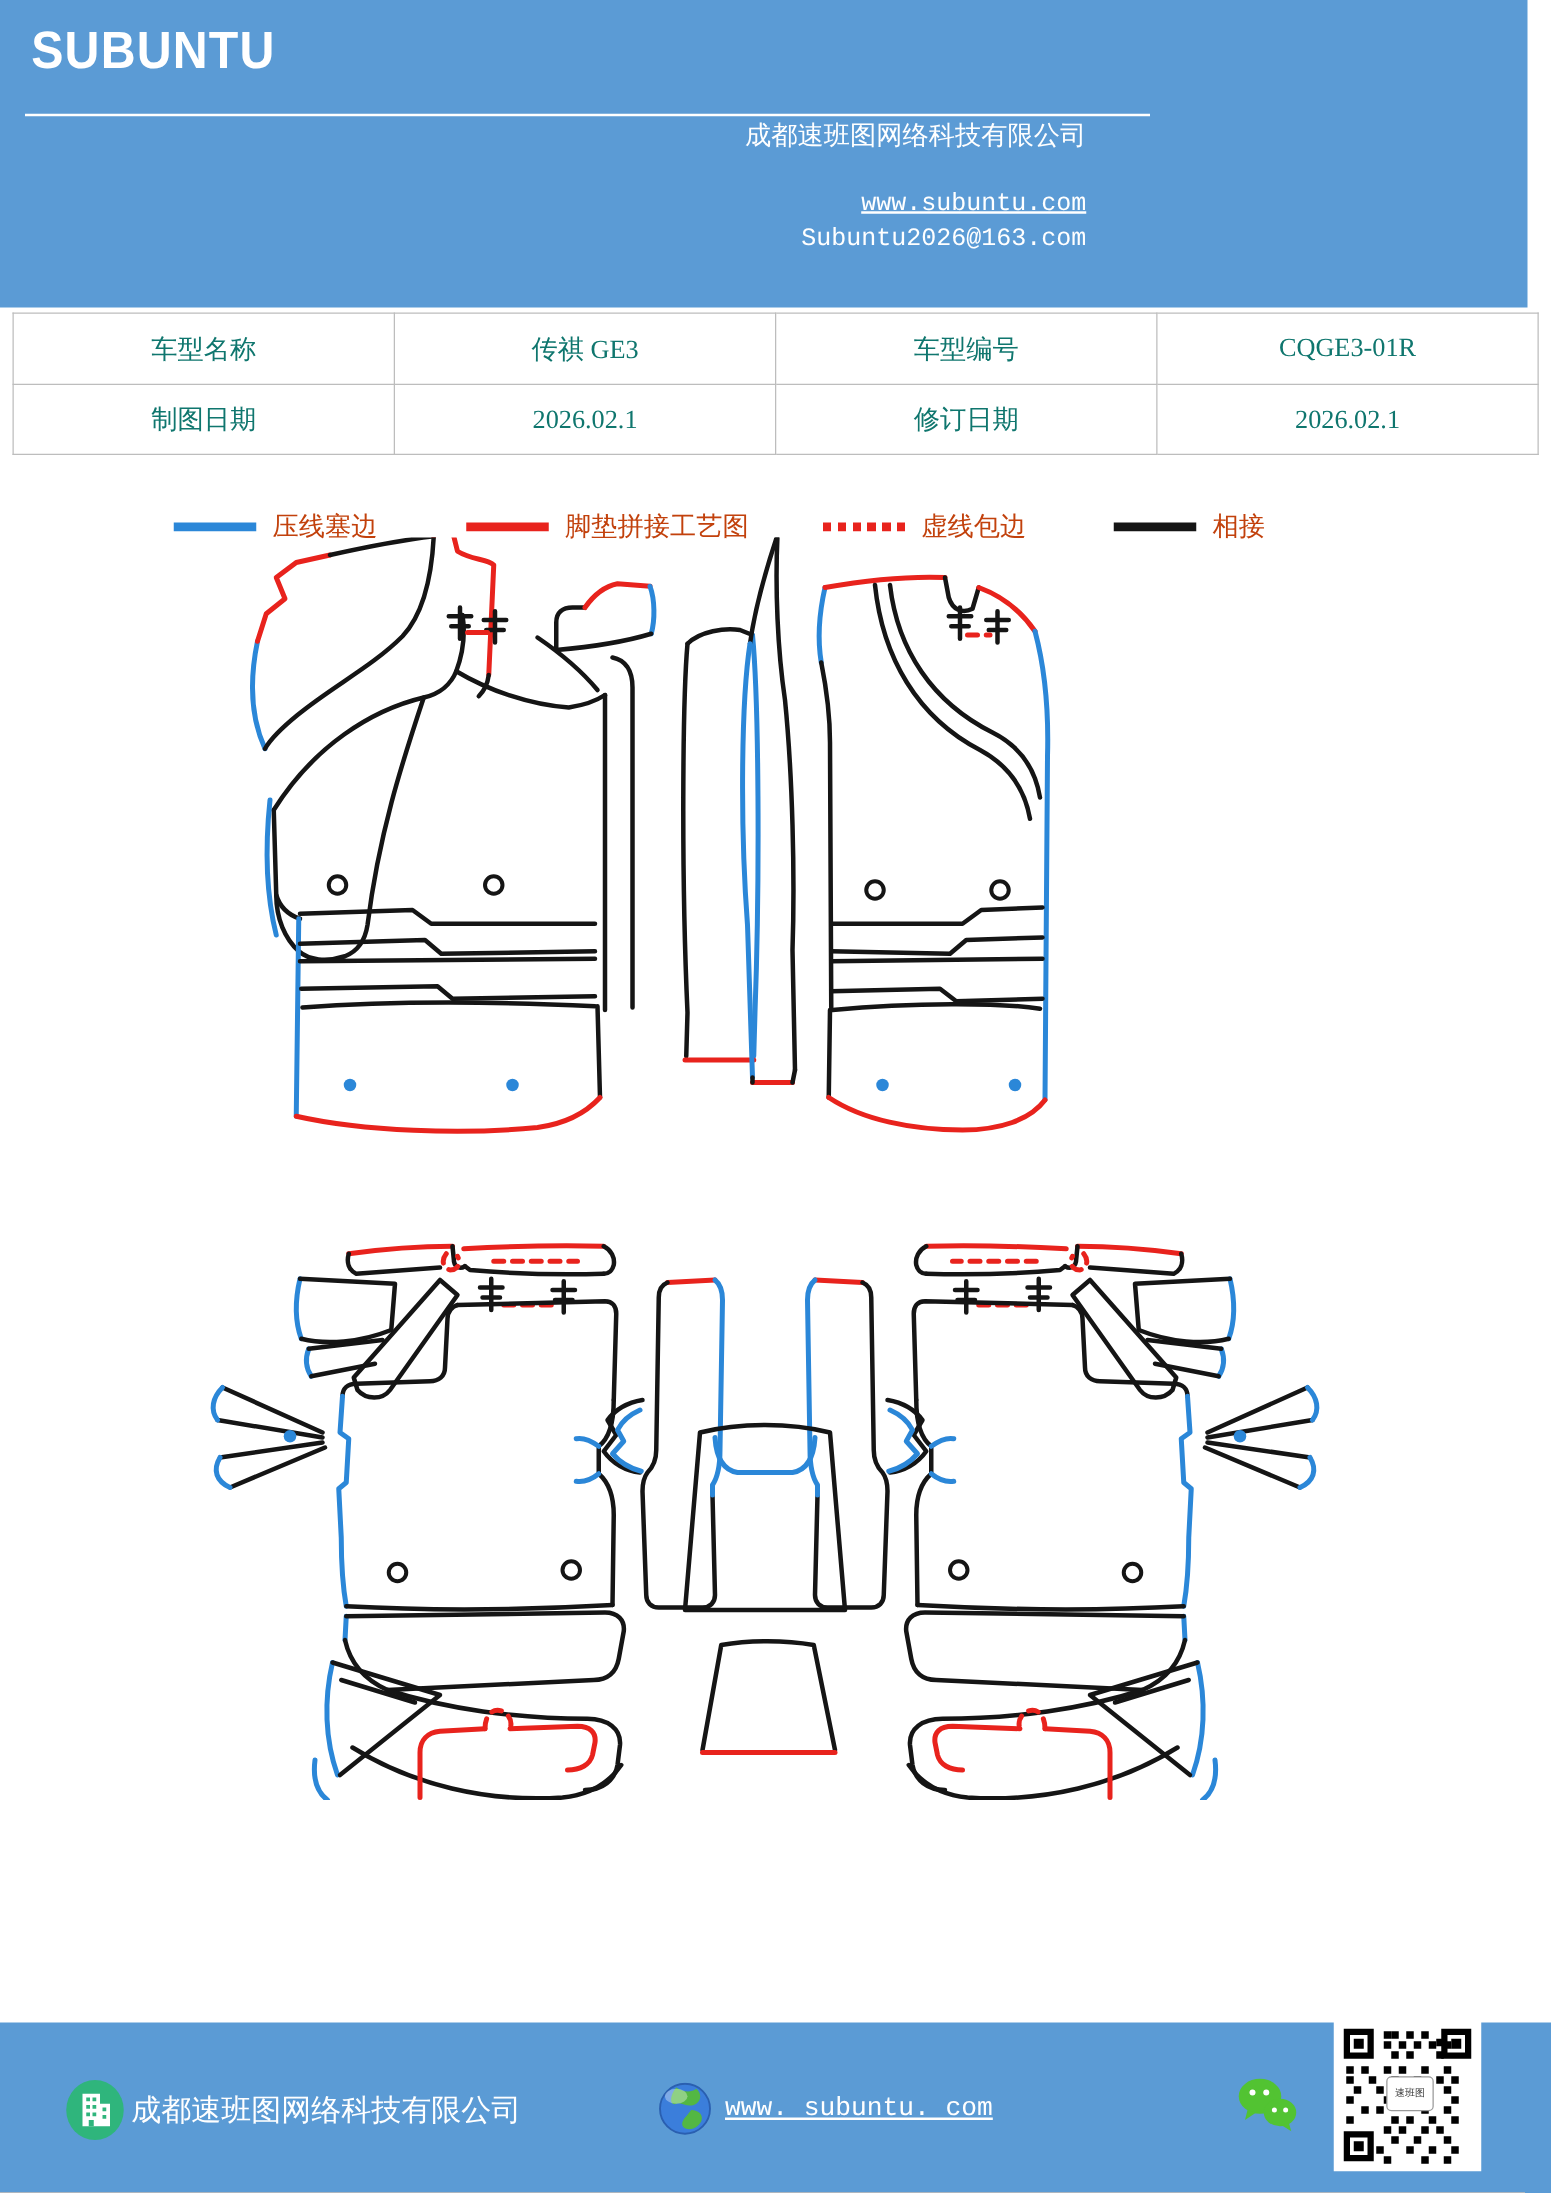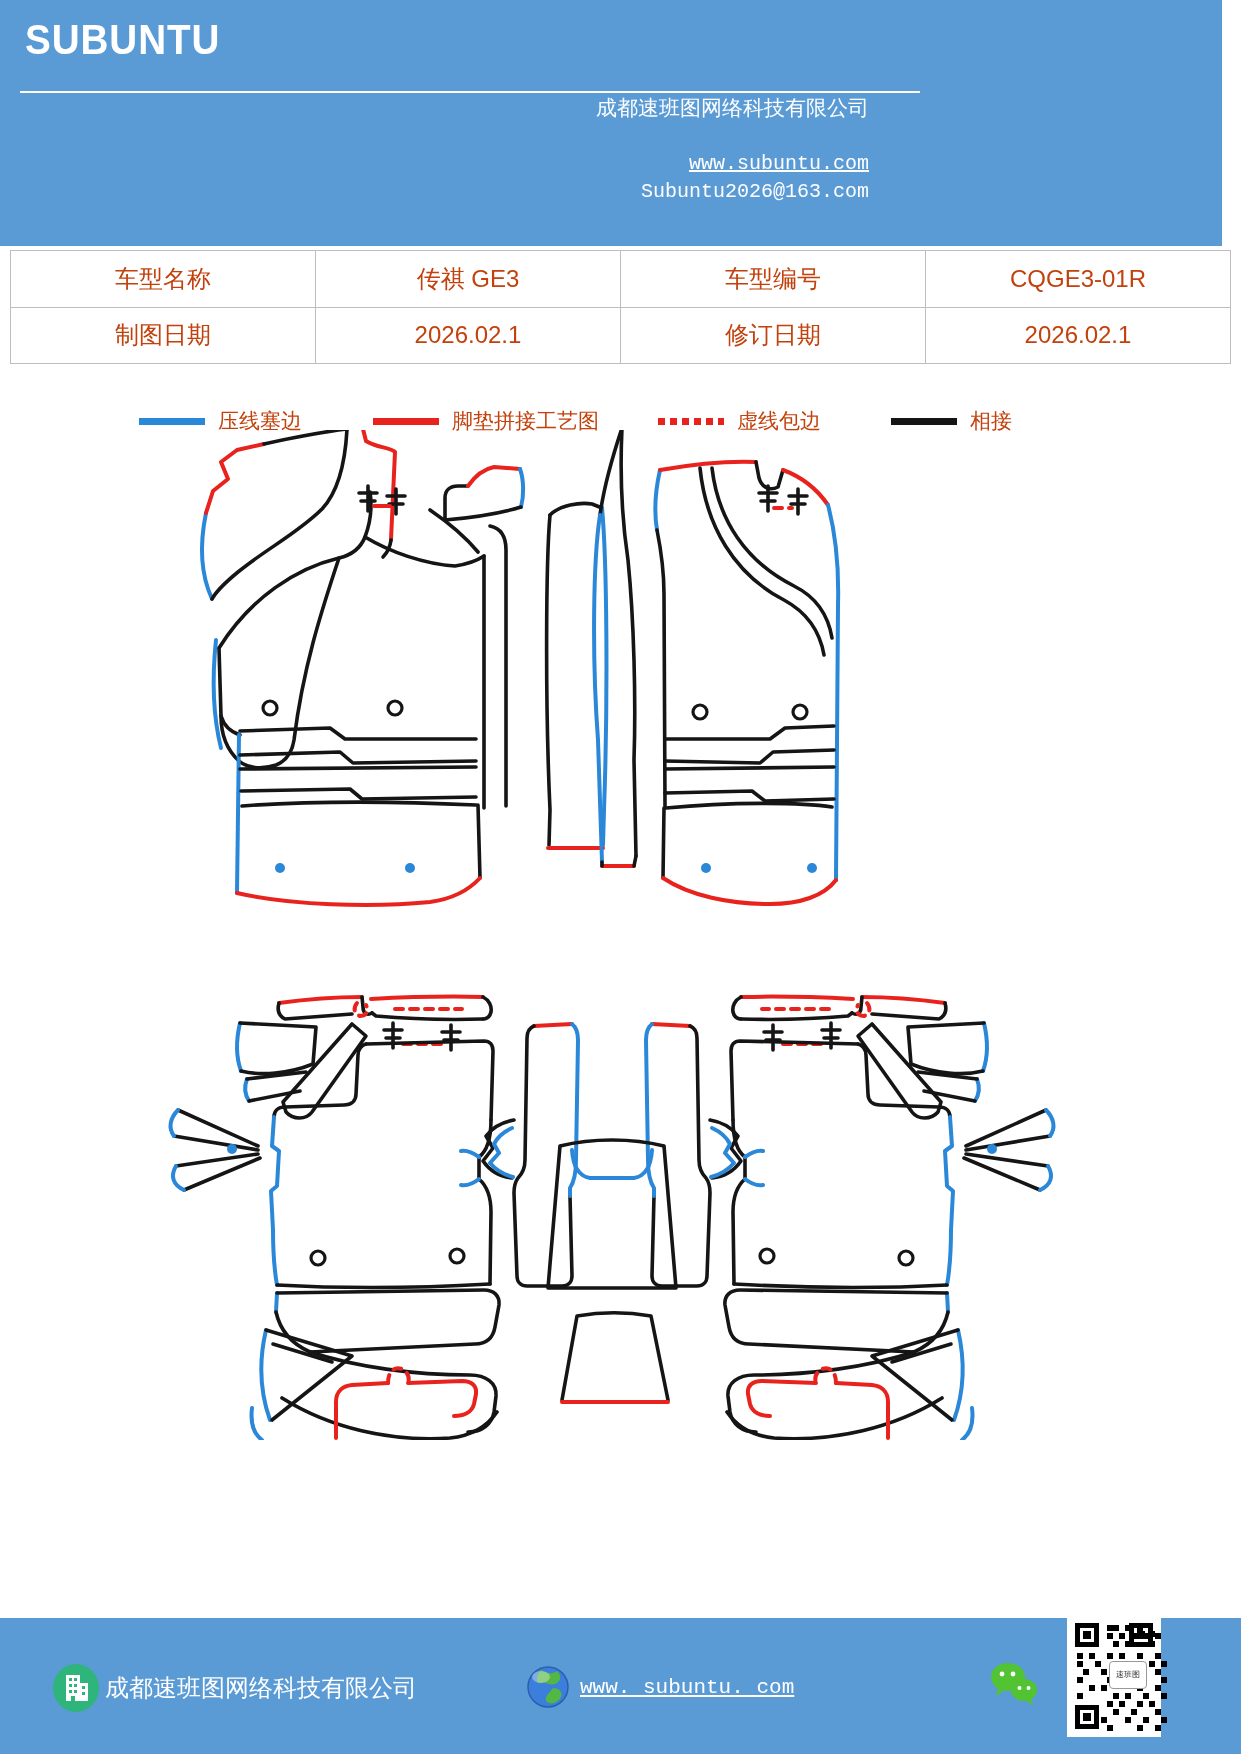--- a/index.html
+++ b/index.html
@@ -23,23 +23,23 @@
   .sop{position:absolute;left:933px;top:48px;color:#fff;font-size:82px;font-weight:700;
        letter-spacing:2px;font-family:"Liberation Sans",sans-serif;}
   .header-site{position:absolute;right:353px;top:152px;color:#fff;font-size:20px;
                text-decoration:underline;font-family:"Liberation Mono",monospace;}
   .header-mail{position:absolute;right:353px;top:180px;color:#fff;font-size:20px;
                font-family:"Liberation Mono",monospace;}
   
   .info-table{position:absolute;left:10px;top:250px;width:1221px;height:114px;
               border-collapse:collapse;table-layout:fixed;}
   .info-table td{border:1.6px solid var(--table-border);text-align:center;vertical-align:middle;
-                 font-size:24px;color:#c2410c;}
+                 font-size:21px;color:#0f766e;}
   .cell-label{font-family:"Liberation Serif",serif;}
-  .cell-value{font-family:Liberation Sans, sans-serif;}
+  .cell-value{font-family:Liberation Serif, serif;}
   
   .legend{position:absolute;left:0;top:404px;width:1241px;height:34px;}
   .legend-item{position:absolute;top:0;height:34px;display:flex;align-items:center;}
   .swatch{width:66px;height:7px;margin-right:13px;}
   .legend-label{font-size:21px;color:#c2410c;font-family:Liberation Sans, sans-serif;}
   .li0{left:139px;} .li1{left:373px;} .li2{left:658px;align-items:center;} .li3{left:891px;}
   
   .drawing{position:absolute;left:0;top:430px;width:1241px;height:1010px;}
   .drawing path{fill:none;stroke-linecap:round;stroke-linejoin:round;}
   .k{stroke:var(--line-black);stroke-width:3.6px;}
@@ -49,21 +49,21 @@
   .hole{fill:#fff;stroke:var(--line-black);stroke-width:3.2px;}
   .dot{fill:var(--line-blue);stroke:none;}
   
   .footer{position:absolute;left:0;top:1618px;width:1241px;height:136px;background:var(--header-blue);}
   .footer-company{position:absolute;left:105px;top:1672px;color:#fff;font-size:24px;
                   font-family:"Liberation Serif",serif;}
   .footer-site{position:absolute;left:580px;top:1676px;color:#fff;font-size:21px;
                text-decoration:underline;font-family:"Liberation Mono",monospace;}
   .icon-abs{position:absolute;}
   
-  .qr{position:absolute;left:1067px;top:1615px;width:94px;height:122px;background:#fff;}
+  .qr{position:absolute;left:1067px;top:1615px;width:118px;height:122px;background:#fff;}
   .finder{position:absolute;width:14px;height:14px;border:5px solid #000;}
   .finder::after{content:"";position:absolute;left:3px;top:3px;width:8px;height:8px;background:#000;}
   .f-tl{left:8px;top:8px;} .f-tr{right:8px;top:8px;} .f-bl{left:8px;bottom:8px;}
   .qr-noise{position:absolute;left:40px;top:10px;width:6px;height:6px;background:#000;
     box-shadow:6px 0 #000,18px 0 #000,30px 0 #000,42px 6px #000,0 8px #000,12px 8px #000,
      24px 8px #000,36px 8px #000,48px 8px #000,6px 16px #000,18px 16px #000,42px 16px #000,
      -30px 28px #000,-18px 28px #000,0 28px #000,12px 28px #000,30px 28px #000,48px 28px #000,
      -30px 36px #000,-12px 36px #000,6px 36px #000,24px 36px #000,42px 36px #000,54px 36px #000,
      -24px 44px #000,-6px 44px #000,48px 44px #000,-30px 52px #000,0 52px #000,54px 52px #000,
      -18px 60px #000,-6px 60px #000,48px 60px #000,30px 60px #000,-30px 68px #000,6px 68px #000,

